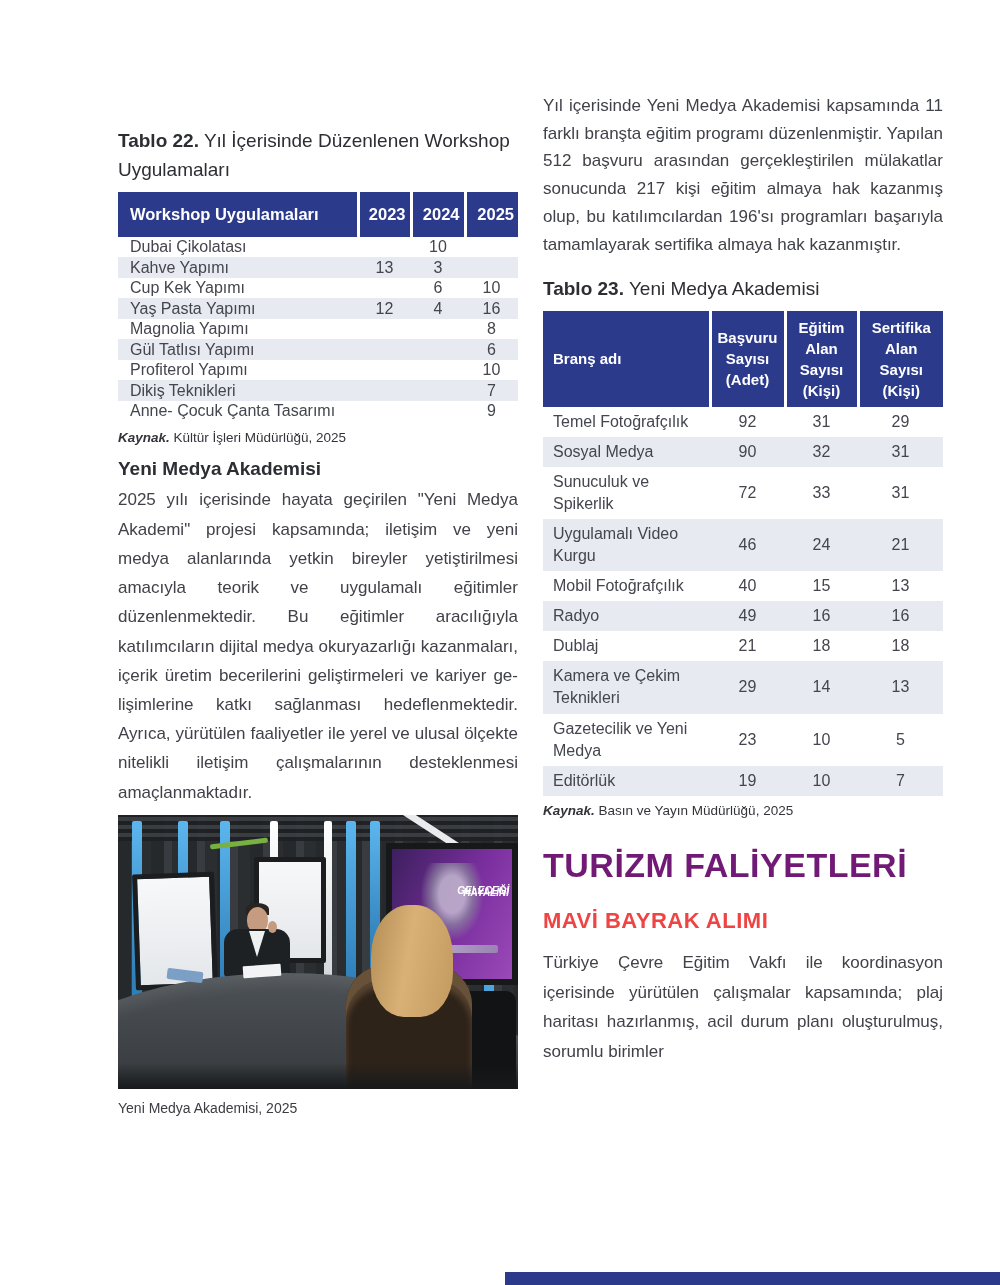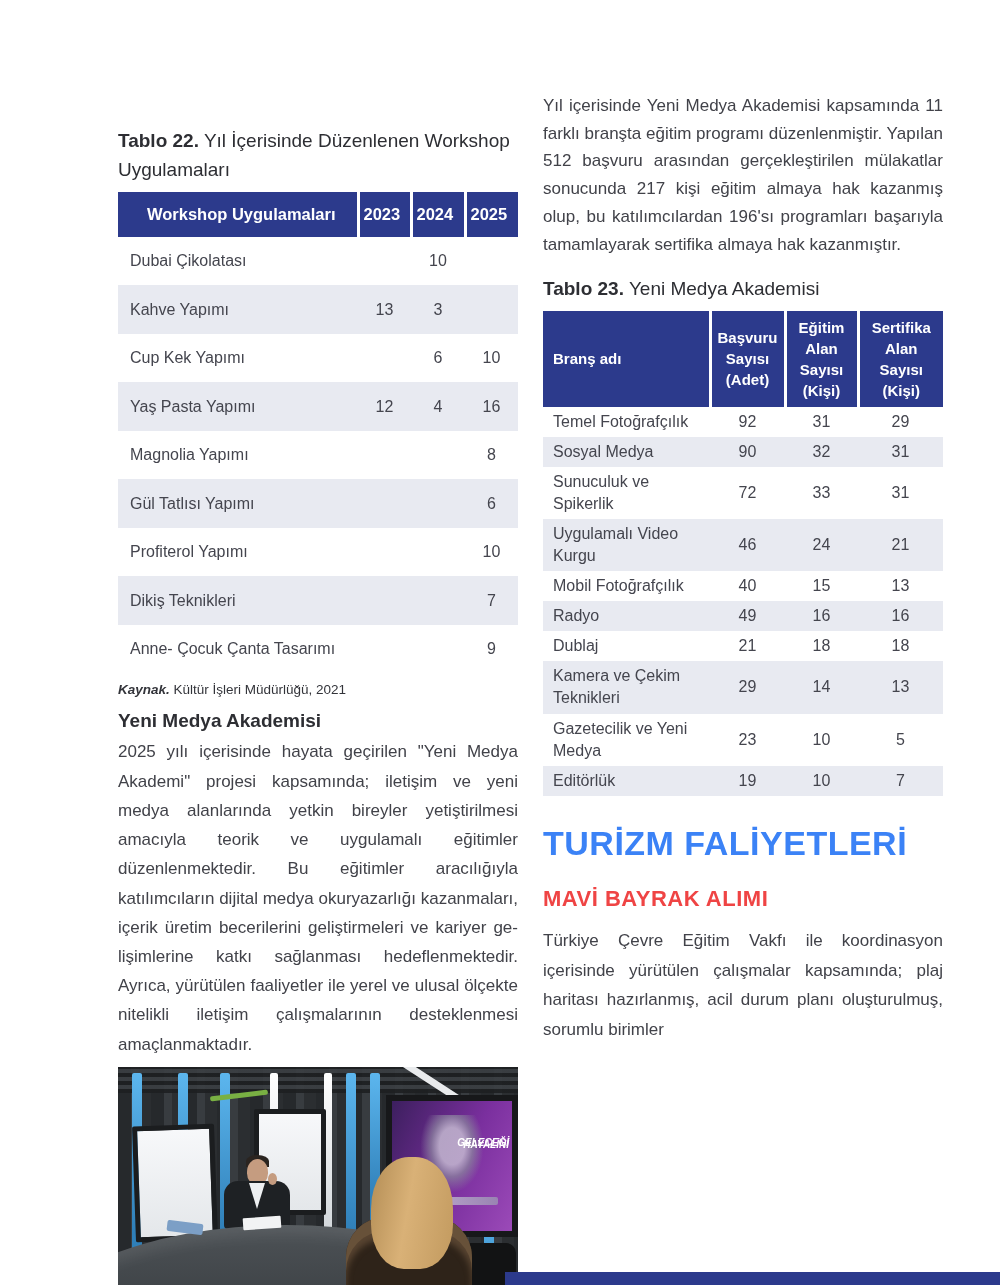--- a/index.html
+++ b/index.html
@@ -11,40 +11,40 @@
 
   .t-title{font-size:19px;line-height:1.55;color:#2d2e33;margin:0 0 7px 0;}
   .t-title .b{font-weight:bold;}
 
   table{border-collapse:collapse;width:400px;table-layout:fixed;}
   thead th{background:#2c3a8c;color:#ffffff;font-weight:bold;vertical-align:middle;}
   thead th + th{border-left:3px solid #ffffff;}
   tbody tr:nth-child(even){background:#e8eaf1;}
   tbody td{color:#44454e;vertical-align:middle;}
 
-  .t22 thead th{font-size:16.5px;padding:13px 4px;text-align:left;}
-  .t22 thead th:first-child{text-align:center;padding-left:12px;}
-  .t22 tbody td{font-size:16px;padding:14px 2px;height:20.5px;text-align:center;}
+  .t22 thead th{font-size:16.5px;padding:13px 4px;text-align:right;}
+  .t22 thead th:first-child{text-align:left;padding-left:12px;}
+  .t22 tbody td{font-size:16px;padding:0 2px;height:20.5px;text-align:center;}
   .t22 tbody td:first-child{text-align:left;padding-left:12px;}
 
   .t23{margin-top:6px;}
   .t23 thead th{font-size:15px;line-height:1.4;padding:6px 3px;text-align:center;}
   .t23 thead th:first-child{text-align:left;padding-left:10px;}
   .t23 tbody td{font-size:16px;line-height:1.38;padding:4px 3px;height:22px;text-align:center;}
   .t23 tbody td:first-child{text-align:left;padding-left:10px;}
 
   .source{font-size:13.5px;color:#33343a;margin-top:9px;}
   .source .k{font-weight:bold;font-style:italic;}
 
   .section-h{font-size:19px;font-weight:bold;color:#2d2e33;margin-top:13px;}
   .para{font-size:17px;line-height:1.72;text-align:justify;margin-top:5px;color:#414249;}
   .para-r{font-size:17px;line-height:1.63;text-align:justify;margin:0;color:#414249;}
   .para-b{font-size:17px;line-height:1.75;text-align:justify;margin-top:14px;color:#414249;}
 
-  .main-h{font-size:34px;font-weight:bold;color:#3b82f6;letter-spacing:0.5px;margin-top:28px;}
+  .main-h{font-size:34px;font-weight:bold;color:#701a75;letter-spacing:0.5px;margin-top:28px;}
   .sub-h{font-size:22px;font-weight:bold;color:#ef4444;letter-spacing:0.5px;margin-top:23px;}
 
   .caption{font-size:14px;color:#3c3d42;margin-top:11px;}
 
   .footer{position:absolute;left:118px;top:1204px;font-size:13px;letter-spacing:0.6px;}
   .footer .num{color:#47506b;}
   .footer .dot{color:#df5b2a;font-size:15px;margin:0 6px;}
   .footer .ttl{color:#2c3a8c;font-weight:bold;}
   .bottom-bar{position:absolute;right:0;bottom:0;width:495px;height:13px;background:#2c3a8c;}
 
@@ -155,21 +155,21 @@
           <tr>
             <td>Anne- Çocuk Çanta Tasarımı</td>
             <td></td>
             <td></td>
             <td>9</td>
           </tr>
         </tbody>
     </table>
 
     <div class="source">
-      <span class="k">Kaynak.</span><span> Kültür İşleri Müdürlüğü, 2021</span>
+      <span class="k">Kaynak.</span><span> Kültür İşleri Müdürlüğü, 2025</span>
     </div>
 
     <div class="section-h">Yeni Medya Akademisi</div>
     <div class="para">2025 yılı içerisinde hayata geçirilen "Yeni Medya Akademi" projesi kapsamında; ile­tişim ve yeni medya alanlarında yetkin bi­reyler yetiştirilmesi amacıyla teorik ve uy­gulamalı eğitimler düzenlenmektedir. Bu eğitimler aracılığıyla katılımcıların dijital medya okuryazarlığı kazanmaları, içerik üre­tim becerilerini geliştirmeleri ve kariyer ge­lişimlerine katkı sağlanması hedeflenmek­tedir. Ayrıca, yürütülen faaliyetler ile yerel ve ulusal ölçekte nitelikli iletişim çalışmalarının desteklenmesi amaçlanmaktadır.</div>
 
     <div class="photo">
       <div class="wall"></div>
       <div class="truss"></div>
       <div class="strip blue" style="left:14px"></div>
       <div class="strip blue" style="left:60px"></div>
@@ -286,20 +286,23 @@
           </tr>
           <tr>
             <td>Editörlük</td>
             <td>19</td>
             <td>10</td>
             <td>7</td>
           </tr>
         </tbody>
     </table>
 
+    <div class="source" style="margin-top:7px">
+      <span class="k">Kaynak.</span><span> Basın ve Yayın Müdürlüğü, 2025</span>
+    </div>
 
     <div class="main-h">TURİZM FALİYETLERİ</div>
     <div class="sub-h">MAVİ BAYRAK ALIMI</div>
     <div class="para-b">Türkiye Çevre Eğitim Vakfı ile koordinas­yon içerisinde yürütülen çalışmalar kap­samında; plaj haritası hazırlanmış, acil du­rum planı oluşturulmuş, sorumlu birimler</div>
   </div>
 
   <div class="bottom-bar"></div>
 
 </div>
 

